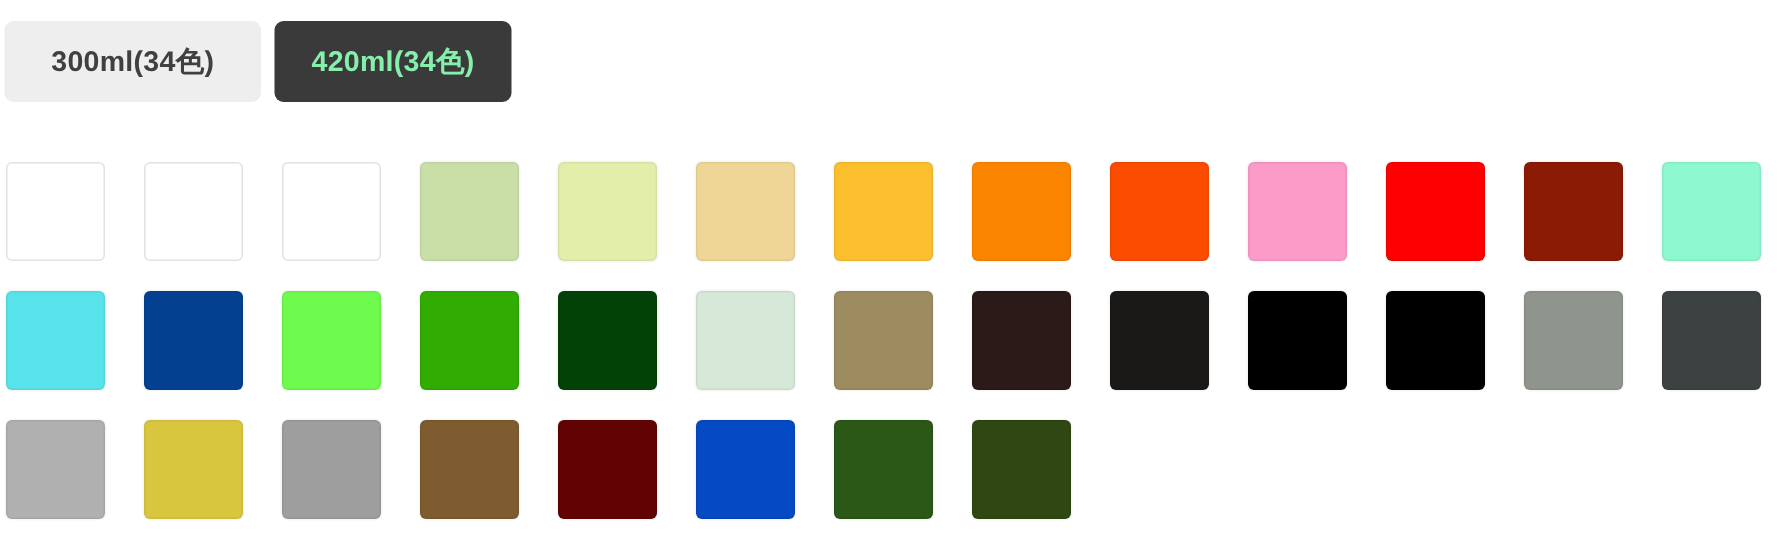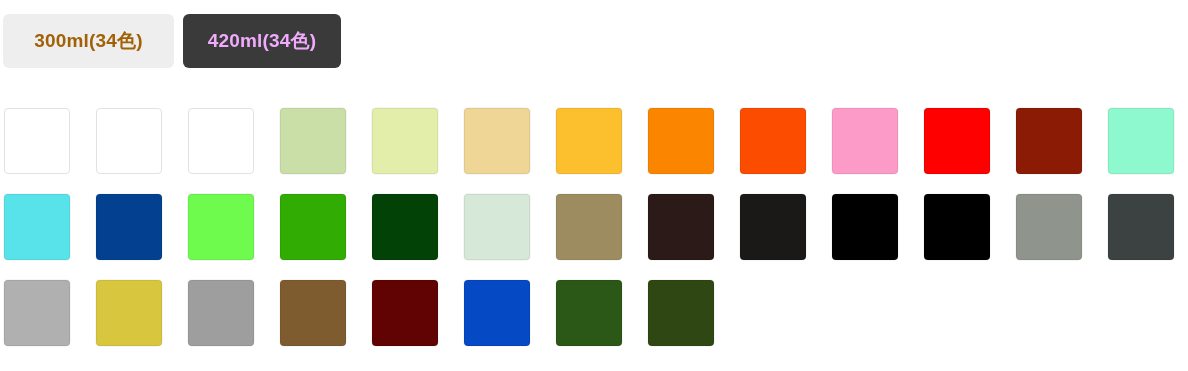--- a/index.html
+++ b/index.html
@@ -35,26 +35,26 @@
     font-size: 19px;
     font-weight: bold;
     letter-spacing: 0.2px;
     white-space: nowrap;
     cursor: pointer;
     user-select: none;
     border: none;
   }
   .tab.inactive {
     background: #eeeeee;
-    color: #a16207;
+    color: #404040;
     min-width: 171px;
   }
   .tab.active {
     background: #3a3a3a;
-    color: #f0abfc;
+    color: #86efac;
     min-width: 158px;
   }
 
   
   .swatch-grid {
     position: absolute;
     left: 4px;
     top: 108px;
     width: 1184px;
   }

